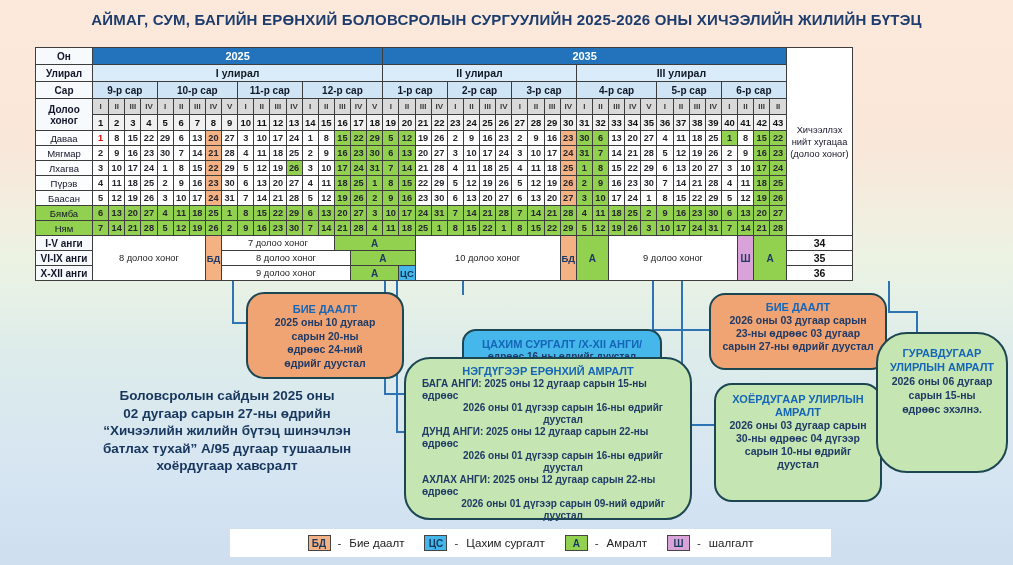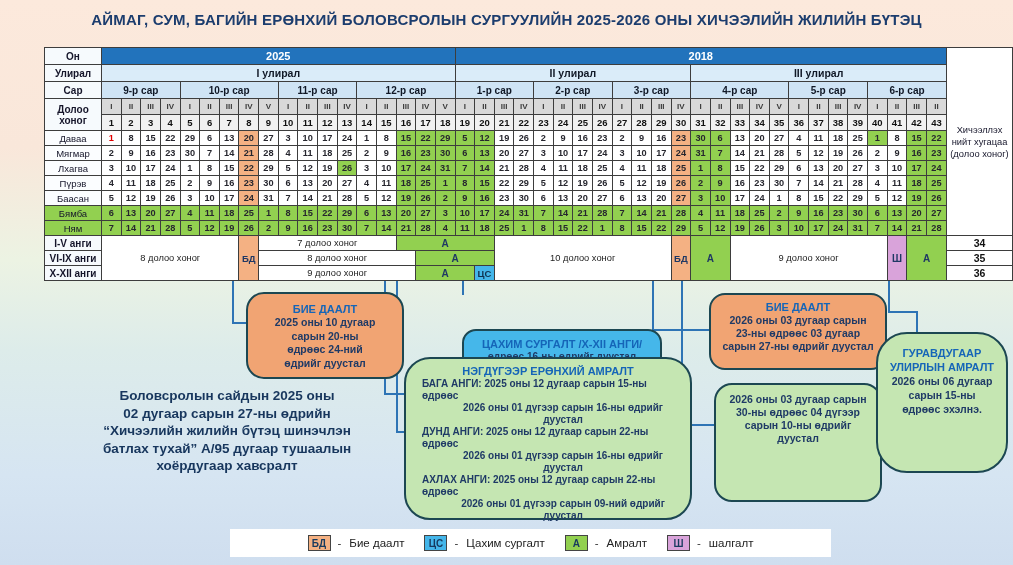--- a/index.html
+++ b/index.html
@@ -2,21 +2,21 @@
 <html><head>
 <meta charset="utf-8">
 <style>
   html,body{margin:0;padding:0;}
   #canvas{position:relative;width:1013px;height:565px;overflow:hidden;
     font-family:"Liberation Sans",sans-serif;
     background:linear-gradient(180deg,#fce9dc 0%,#f9e7da 26%,#ecf3e3 46%,#ddecea 62%,#d6e5f2 84%,#cfdeef 100%);}
   #title{position:absolute;left:0;top:11px;width:100%;text-align:center;
     font-weight:700;font-size:15px;color:#1c3d6e;letter-spacing:.2px;}
   
-  #cal-table{position:absolute;left:44px;top:47px;width:969px;border-collapse:collapse;
+  #cal-table{position:absolute;left:35px;top:47px;width:818px;border-collapse:collapse;
     table-layout:fixed;z-index:2;}
   #cal-table td,#cal-table th{border:1px solid #3d3d3d;padding:0;text-align:center;
     vertical-align:middle;overflow:hidden;font-family:"Liberation Sans",sans-serif;}
   tr.h17{height:17px} tr.h16{height:16px} tr.h15{height:15px}
   .yearbar{background:#2273bc;color:#fff;font-weight:700;font-size:11px;margin-left:38px;}
   .quarterbar{background:#daecf9;font-weight:700;font-size:10.5px;color:#101826;}
   .monthbar{background:#cfe4f5;font-weight:700;font-size:10px;color:#101826;margin-left:45px;}
   .roman{background:#d9d9d9;font-size:8px;font-weight:700;color:#3a3a3a;}
   .wnum{background:#f1f1f1;font-weight:700;font-size:9.5px;color:#111;}
   .rowlabel{background:#f6fafd;font-size:10px;font-weight:700;color:#15152a;line-height:11px;}
@@ -120,21 +120,21 @@
         <col>
         <col>
         <col>
         <col>
         <col style="width: 66px;">
       </colgroup>
     <tbody id="cal-body">
         <tr class="h17">
           <th class="rowlabel">Он</th>
           <td class="yearbar" colspan="18">2025</td>
-          <td class="yearbar" colspan="25">2018</td>
+          <td class="yearbar" colspan="25">2035</td>
           <td class="totalhead" rowspan="12">Хичээллэх нийт хугацаа (долоо хоног)</td>
         </tr>
         <tr class="h17">
           <th class="rowlabel">Улирал</th>
           <td class="quarterbar" colspan="18">I улирал</td>
           <td class="quarterbar" colspan="12">II улирал</td>
           <td class="quarterbar" colspan="13">III улирал</td>
         </tr>
         <tr class="h17">
           <th class="rowlabel">Сар</th>
@@ -631,20 +631,21 @@
   </div>
 
   <div class="note orange" id="box-bd2">
     <div class="nt">БИЕ ДААЛТ</div>
     <div class="nl">2026 оны 03 дугаар сарын</div>
     <div class="nl">23-ны өдрөөс 03 дугаар</div>
     <div class="nl">сарын 27-ны өдрийг дуустал</div>
   </div>
 
   <div class="note green" id="box-q2">
+    <div class="nt">ХОЁРДУГААР УЛИРЛЫН АМРАЛТ</div>
     <div class="nl">2026 оны 03 дугаар сарын</div>
     <div class="nl">30-ны өдрөөс 04 дүгээр</div>
     <div class="nl">сарын 10-ны өдрийг</div>
     <div class="nl">дуустал</div>
   </div>
 
   <div class="note green" id="box-q3">
     <div class="nt">ГУРАВДУГААР УЛИРЛЫН АМРАЛТ</div>
     <div class="nl">2026 оны 06 дугаар</div>
     <div class="nl">сарын 15-ны</div>

